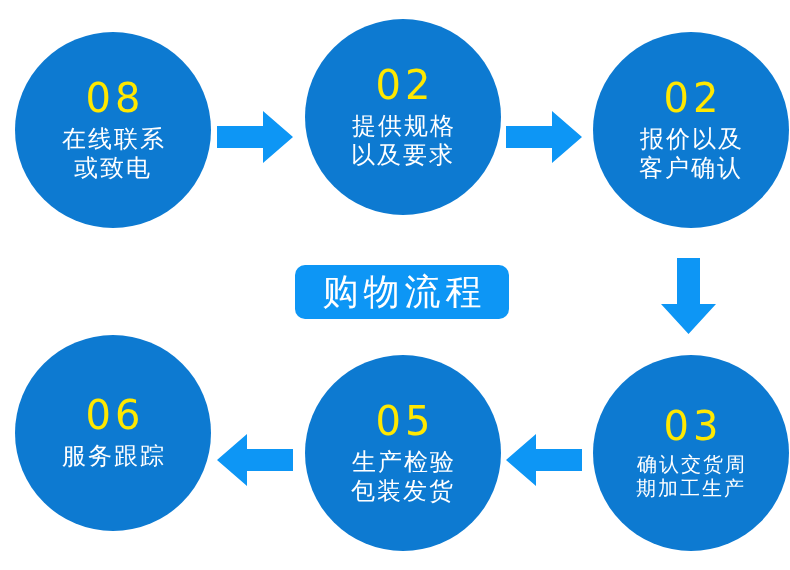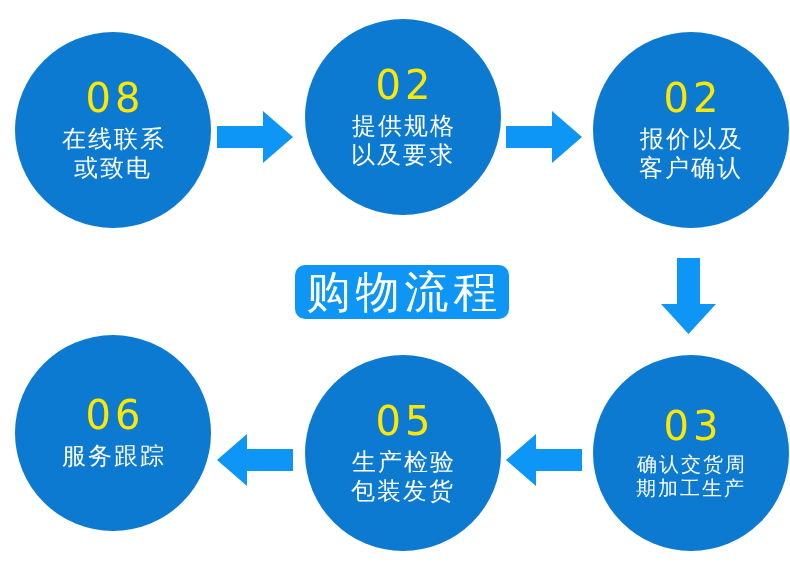--- a/index.html
+++ b/index.html
@@ -89,21 +89,21 @@
     background: #0d96f5;
     border-radius: 10px;
     display: flex;
     align-items: center;
     justify-content: center;
     box-sizing: border-box;
   }
   #center-title .title-text {
     color: #ffffff;
     font-family: "DejaVu Sans", "Liberation Sans", sans-serif;
-    font-size: 44px;
+    font-size: 36px;
     font-weight: 400;
     letter-spacing: 5px;
     text-indent: 5px;
     line-height: 1;
   }
 </style>
 </head>
 <body>
 
 <div id="flowchart">

